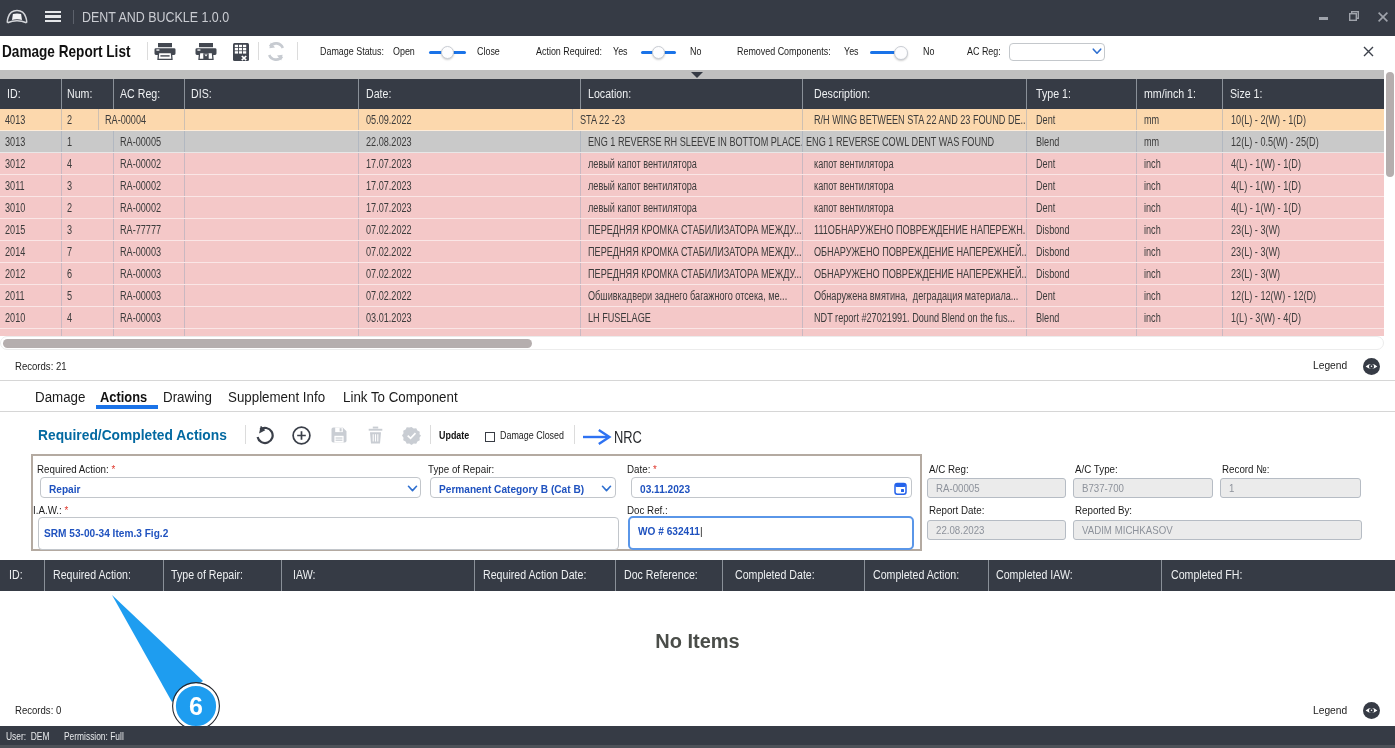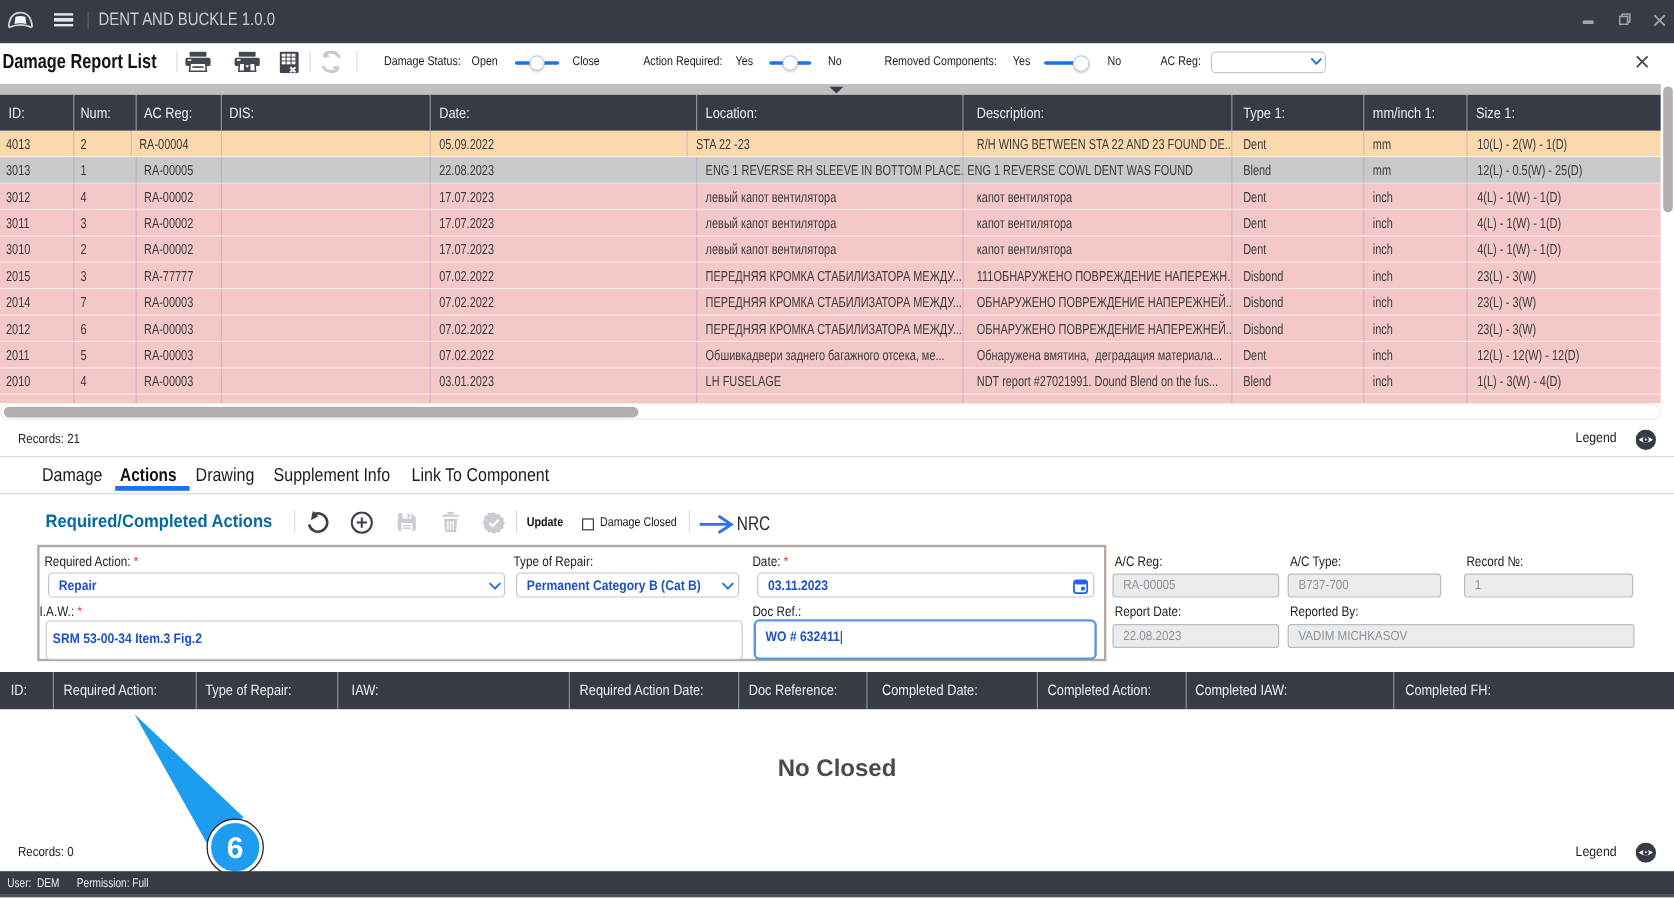--- a/index.html
+++ b/index.html
@@ -123,21 +123,21 @@
   <div class="hdrcell" style="left:580px;width:222px;"><span class="t">Location:</span></div>
   <div class="hdrcell" style="left:802px;width:224px;padding-left:11px;"><span class="t">Description:</span></div>
   <div class="hdrcell" style="left:1026px;width:110px;padding-left:9px;"><span class="t">Type 1:</span></div>
   <div class="hdrcell" style="left:1136px;width:86px;"><span class="t">mm/inch 1:</span></div>
   <div class="hdrcell" style="left:1222px;width:162px;"><span class="t">Size 1:</span></div>
 </div>
 <div id="rows">
     <div class="abs" style="left:0;top:109px;width:1384px;height:22px;background:#fcd8ad;border-bottom:1px solid rgba(255,255,255,.55);">
       <div class="rowcell" style="left:0px;width:61px;padding-left:5px;border-left:none;"><span class="t76">4013</span></div>
       <div class="rowcell" style="left:61px;width:52px;padding-left:5px;"><span class="t76">2</span></div>
-      <div class="rowcell" style="left:109px;width:71px;padding-left:6px;"><span class="t76">RA-00004</span></div>
+      <div class="rowcell" style="left:98px;width:71px;padding-left:6px;"><span class="t76">RA-00004</span></div>
       <div class="rowcell" style="left:184px;width:174px;padding-left:6px;"><span class="t76"></span></div>
       <div class="rowcell" style="left:358px;width:222px;padding-left:7px;"><span class="t76">05.09.2022</span></div>
       <div class="rowcell" style="left:572px;width:222px;padding-left:7px;"><span class="t76">STA 22 -23</span></div>
       <div class="rowcell" style="left:802px;width:224px;padding-left:11px;"><span class="t76">R/H WING BETWEEN STA 22 AND 23 FOUND DE...</span></div>
       <div class="rowcell" style="left:1026px;width:110px;padding-left:9px;"><span class="t76">Dent</span></div>
       <div class="rowcell" style="left:1136px;width:86px;padding-left:7px;"><span class="t76">mm</span></div>
       <div class="rowcell" style="left:1222px;width:162px;padding-left:8px;"><span class="t76">10(L) - 2(W) - 1(D)</span></div>
     </div>
     <div class="abs" style="left:0;top:131px;width:1384px;height:22px;background:#c9c9c9;border-bottom:1px solid rgba(255,255,255,.55);">
       <div class="rowcell" style="left:0px;width:61px;padding-left:5px;border-left:none;"><span class="t76">3013</span></div>
@@ -344,21 +344,21 @@
   <rect x="7" y="7" width="3" height="3" rx="0.6" fill="#2563eb"></rect>
 </svg>
 <div class="lbl" style="left:33px;top:504px;"><span class="t">I.A.W.: <span class="red">*</span></span></div>
 <div class="bfield" style="left:37.5px;top:517px;width:581px;height:33px;padding-left:5px;"><span class="bluetxt t" style="transform:scaleX(.88);line-height:30px;">SRM 53-00-34 Item.3 Fig.2</span></div>
 <div class="lbl" style="left:627px;top:504px;"><span class="t">Doc Ref.:</span></div>
 <div class="bfield" style="left:628px;top:516px;width:286px;height:34px;border:2px solid #5a96e8;border-radius:5px;"><span class="bluetxt t" style="transform:scaleX(.88);line-height:27px;">WO # 632411<span style="color:#222;font-weight:normal;">|</span></span></div>
 
 <div class="lbl" style="left:929px;top:462.5px;"><span class="t">A/C Reg:</span></div>
 <div class="gfield" style="left:927px;top:477.5px;width:139px;"><span class="t" style="transform:scaleX(.88);">RA-00005</span></div>
 <div class="lbl" style="left:1075px;top:462.5px;"><span class="t">A/C Type:</span></div>
-<div class="gfield" style="left:1073px;top:477.5px;width:128px;"><span class="t" style="transform:scaleX(.88);">B737-700</span></div>
+<div class="gfield" style="left:1073px;top:477.5px;width:140px;"><span class="t" style="transform:scaleX(.88);">B737-700</span></div>
 <div class="lbl" style="left:1222px;top:462.5px;"><span class="t">Record №:</span></div>
 <div class="gfield" style="left:1220px;top:477.5px;width:141px;"><span class="t" style="transform:scaleX(.88);">1</span></div>
 <div class="lbl" style="left:929px;top:504px;"><span class="t">Report Date:</span></div>
 <div class="gfield" style="left:927px;top:519.5px;width:139px;"><span class="t" style="transform:scaleX(.88);">22.08.2023</span></div>
 <div class="lbl" style="left:1075px;top:504px;"><span class="t">Reported By:</span></div>
 <div class="gfield" style="left:1073px;top:519.5px;width:289px;"><span class="t" style="transform:scaleX(.88);">VADIM MICHKASOV</span></div>
 
 <div class="abs" style="left:0;top:560px;width:1395px;height:31px;background:#363b45;line-height:31px;">
   <div class="hdrcell" style="left:0;width:44px;border-left:none;padding-left:9px;"><span class="t">ID:</span></div>
   <div class="hdrcell" style="left:44px;width:119px;padding-left:8px;"><span class="t">Required Action:</span></div>
@@ -366,21 +366,21 @@
   <div class="hdrcell" style="left:281px;width:193px;padding-left:11px;"><span class="t">IAW:</span></div>
   <div class="hdrcell" style="left:474px;width:141px;padding-left:8px;"><span class="t">Required Action Date:</span></div>
   <div class="hdrcell" style="left:615px;width:107px;padding-left:8px;"><span class="t">Doc Reference:</span></div>
   <div class="hdrcell" style="left:722px;width:142px;padding-left:12px;"><span class="t">Completed Date:</span></div>
   <div class="hdrcell" style="left:864px;width:124px;padding-left:8px;"><span class="t">Completed Action:</span></div>
   <div class="hdrcell" style="left:988px;width:173px;"><span class="t">Completed IAW:</span></div>
   <div class="hdrcell" style="left:1161px;width:178px;padding-left:9px;"><span class="t">Completed FH:</span></div>
   <div class="hdrcell" style="left:1409px;width:56px;margin-top:37px;"><span class="t">Compl...</span></div>
 </div>
 
-<div class="abs" style="left:0;top:630px;width:1395px;text-align:center;font-size:20px;font-weight:bold;color:#4a4d49;">No Closed</div>
+<div class="abs" style="left:0;top:630px;width:1395px;text-align:center;font-size:20px;font-weight:bold;color:#4a4d49;">No Items</div>
 
 <svg class="abs" style="left:95px;top:590px;" width="135" height="148" viewBox="0 0 135 148">
   <path d="M17 5 L77 112 L108 91 Z" fill="#1e9df0"></path>
   <circle cx="101" cy="116" r="21.5" fill="#1e9df0" stroke="#fff" stroke-width="2.8"></circle>
   <circle cx="101" cy="116" r="23.4" fill="none" stroke="#23272f" stroke-width="1.1"></circle>
   <text x="101" y="125" text-anchor="middle" font-size="25" font-weight="bold" fill="#fff" font-family="Liberation Sans">6</text>
 </svg>
 
 <div class="abs" style="left:15px;top:704px;font-size:11px;color:#222;"><span class="t" style="transform:scaleX(.87);">Records: 0</span></div>
 <div class="abs" style="left:1313px;top:703.5px;font-size:11.5px;color:#222;"><span class="t" style="transform:scaleX(.89);">Legend</span></div>

